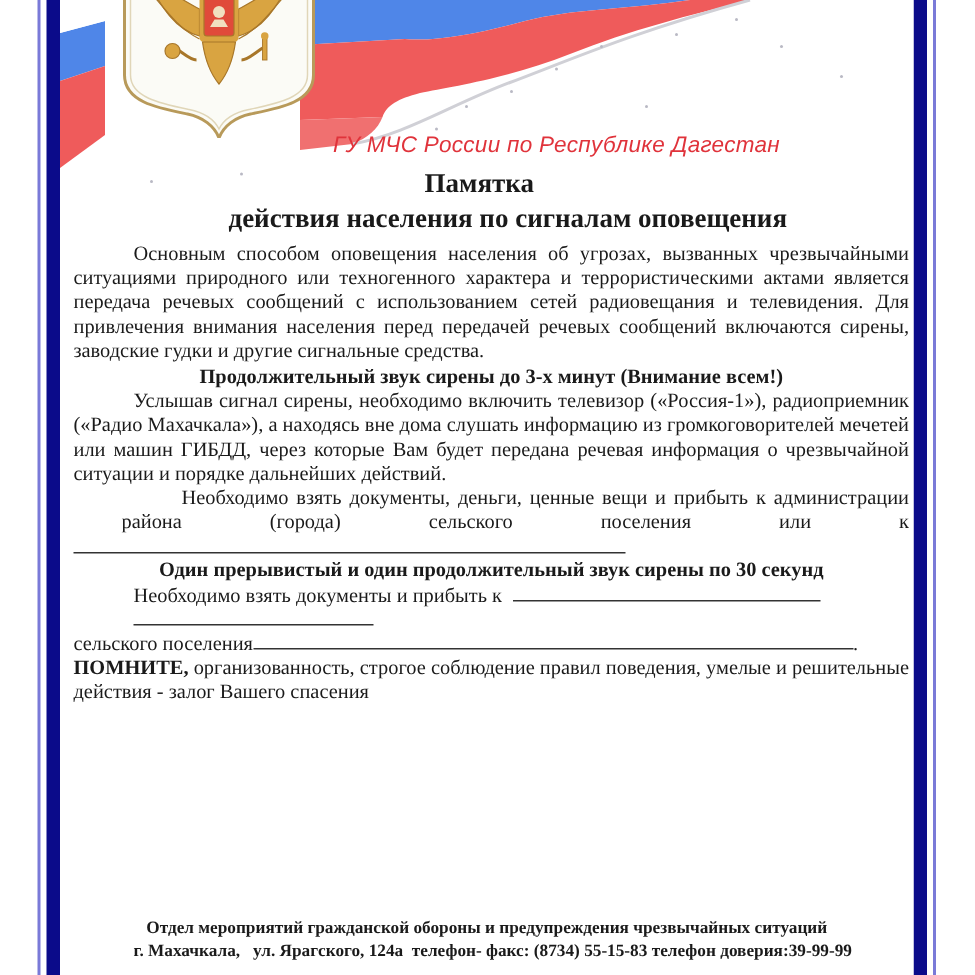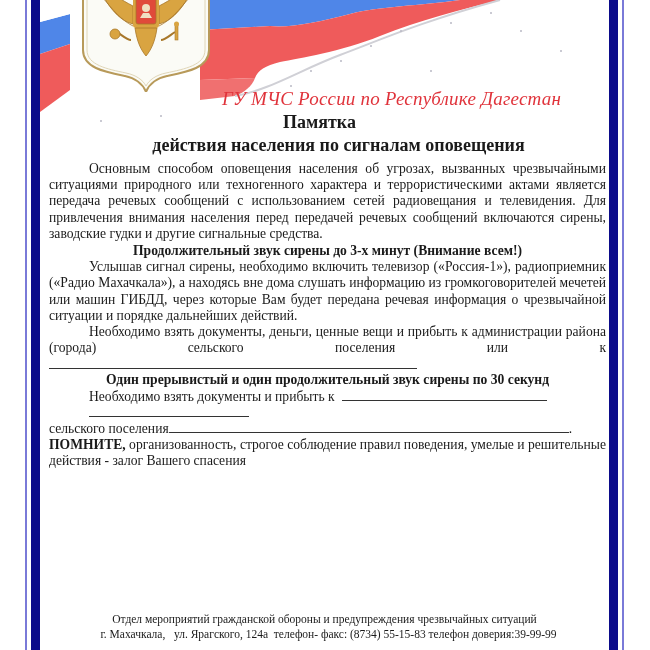--- a/index.html
+++ b/index.html
@@ -15,42 +15,42 @@
       position: absolute; left: 40px; top: 0; width: 569px; height: 650px;
       background: #ffffff; overflow: hidden;
     }
     .flag-area { position: absolute; left: 0; top: 0; width: 569px; height: 130px; }
     .speckle { position: absolute; width: 2px; height: 2px; background: #b9b9c4; border-radius: 1px; }
     .crest {
       position: absolute; left: 37px; top: -20px; width: 138px; height: 112px;
     }
     .org-title {
       position: absolute; left: 182px; top: 88px; width: 360px;
-      font-family: Liberation Serif, serif; font-style: italic;
-      font-size: 19px; color: #e0333b; white-space: nowrap; letter-spacing: 0.2px;
+      font-family: Liberation Sans, sans-serif; font-style: italic;
+      font-size: 15px; color: #e0333b; white-space: nowrap; letter-spacing: 0.2px;
     }
     .title1 {
       position: absolute; left: 0; top: 112px; width: 529px; text-align: center;
       font-weight: bold; font-size: 18px; padding-left: 30px; box-sizing: border-box;
     }
     .title2 {
       position: absolute; left: 0; top: 135px; width: 569px; text-align: center;
       font-weight: bold; font-size: 18px; padding-left: 28px; box-sizing: border-box;
     }
     .body-text {
       position: absolute; left: 9px; width: 557px; font-size: 13.6px; line-height: 16.2px;
     }
     .p { text-align: justify; text-align-last: left; }
-    .p.justify-last { text-align-last: justify; }
+    .p.justify-last { text-align-last: justify; margin-left: 32px; }
     .indent { text-indent: 40px; }
     .heading { font-weight: bold; text-align: center; }
     .blank { display: inline-block; border-bottom: 1px solid #333; vertical-align: baseline; height: 10px; }
     .footer {
       position: absolute; left: 0; top: 612px; width: 569px; text-align: center;
-      font-weight: normal; font-size: 11.5px; line-height: 15px;
+      font-weight: bold; font-size: 11.5px; line-height: 15px;
     }
     .footer-line2 { padding-left: 8px; }
   </style>
 </head>
 <body>
 
 <div class="outer-line" style="left:25px;top:0;width:2px;height:650px;"></div>
 <div class="navy-band" style="left:31px;top:0;width:9px;height:650px;"></div>
 <div class="navy-band" style="left:609px;top:0;width:9px;height:650px;"></div>
 <div class="outer-line" style="left:622px;top:0;width:2px;height:650px;"></div>

